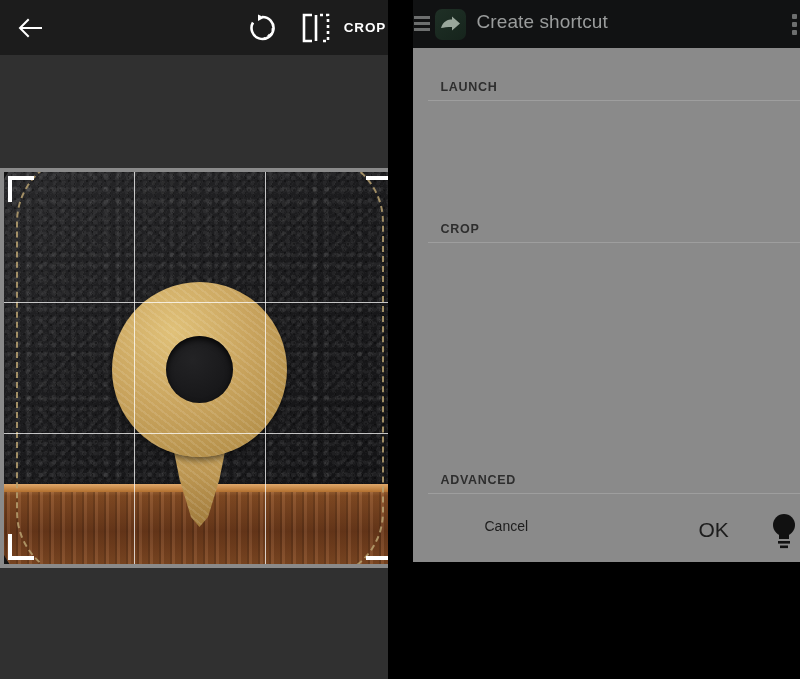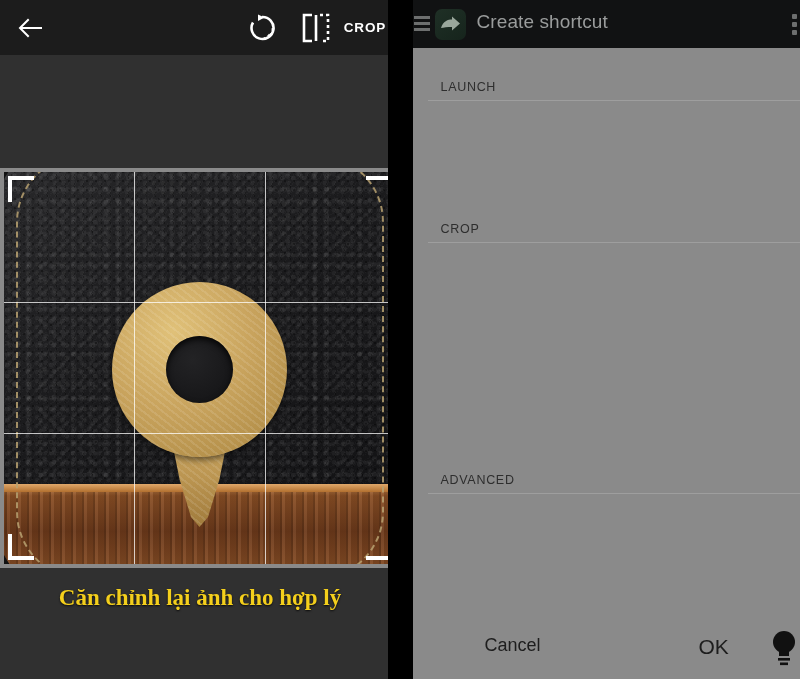--- a/index.html
+++ b/index.html
@@ -123,21 +123,21 @@
     position: absolute; left: 0; top: 585px; width: 400px;
     text-align: center;
     color: #f4cf1c; font-size: 23px; font-weight: bold;
     font-family: "Liberation Serif", serif;
     text-shadow: 0 1px 2px rgba(0,0,0,0.8);
   }
 
   
   #right-panel {
     position: relative;
-    width: 400px; height: 679px;
+    width: 400px; height: 562px;
     background: #8a8a8a;
     overflow: hidden;
   }
   #app-bar {
     position: absolute; top: 0; left: 0;
     width: 400px; height: 48px;
     background: #111213;
     display: flex; align-items: center;
   }
   #hamburger-icon {
@@ -159,33 +159,33 @@
   #overflow-menu { position: absolute; right: 16px; top: 14px; width: 5px; height: 21px; }
   #overflow-menu i {
     position: absolute; left: 0; width: 5px; height: 5px; background: #6d6f6f; border-radius: 1px;
   }
 
   .section-header {
     position: absolute; left: 0; width: 400px;
   }
   .section-header .sh-text {
     position: absolute; left: 15px; top: 0;
-    color: #2e2e2e; font-size: 12.5px; font-weight: normal; letter-spacing: 0.7px; padding-left: 13px;
+    color: #2e2e2e; font-size: 12.5px; font-weight: bold; letter-spacing: 0.7px; padding-left: 13px;
   }
   .section-rule {
     position: absolute; left: 15px; right: 8px; top: 20px;
     height: 1px; background: #9e9e9e;
   }
 
   .pref-row { position: absolute; left: 0; width: 400px; }
 
   #bottom-bar {
     position: absolute; left: 0; bottom: 0; width: 400px; height: 62px;
   }
-  #cancel-btn { position: absolute; left: 72px; top: 18px; color: #1d1d1d; font-size: 18px; }
+  #cancel-btn { position: absolute; left: 72px; top: 18px; color: #1d1d1d; font-size: 14px; }
   #ok-btn     { position: absolute; left: 286px; top: 18px; color: #1d1d1d; font-size: 21px; }
   #bulb-icon  { position: absolute; right: 12px; top: 12px; width: 34px; height: 38px; }
 </style>
 </head>
 <body>
 
 <div id="root">
 
   <div id="left-panel">
 
@@ -251,21 +251,20 @@
           <i style="left:0; bottom:0; width:26px; height:4px;"></i>
           <i style="left:0; bottom:0; width:4px; height:26px;"></i>
         </div>
         <div class="corner" style="right:4px; bottom:4px;">
           <i style="right:0; bottom:0; width:26px; height:4px;"></i>
           <i style="right:0; bottom:0; width:4px; height:26px;"></i>
         </div>
       </div>
     </div>
 
-    <div id="crop-caption">Căn chỉnh lại ảnh cho hợp lý</div>
   </div>
 
   <div id="right-panel">
 
     <div id="app-bar">
       <div id="hamburger-icon">
         <i style="top:0;"></i>
           <i style="top:6px;"></i>
           <i style="top:12px;"></i>
       </div>

